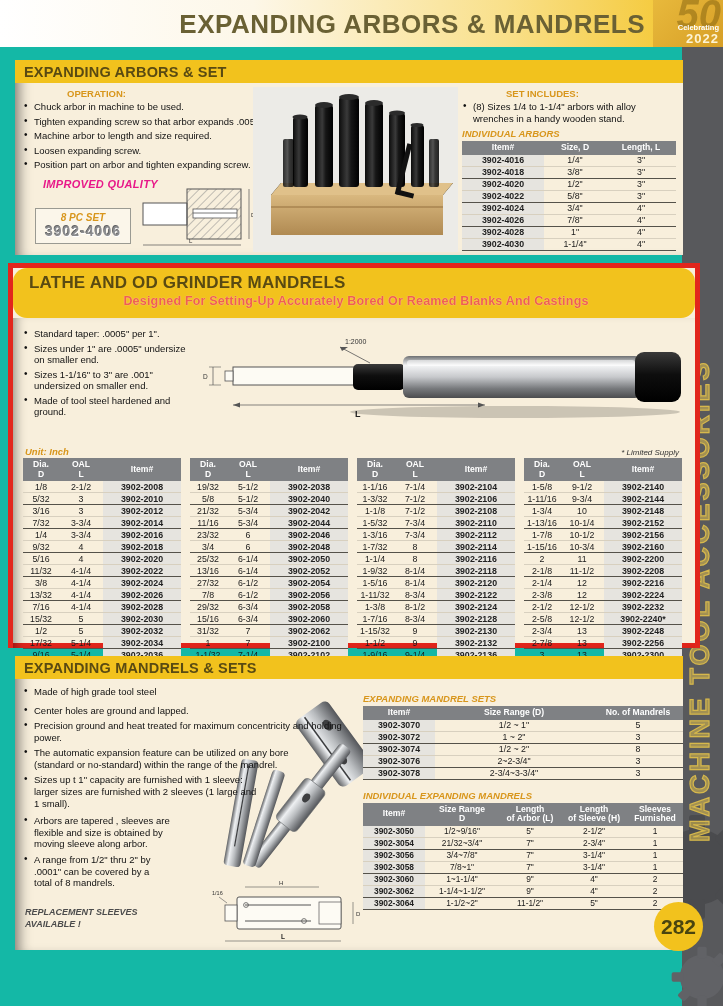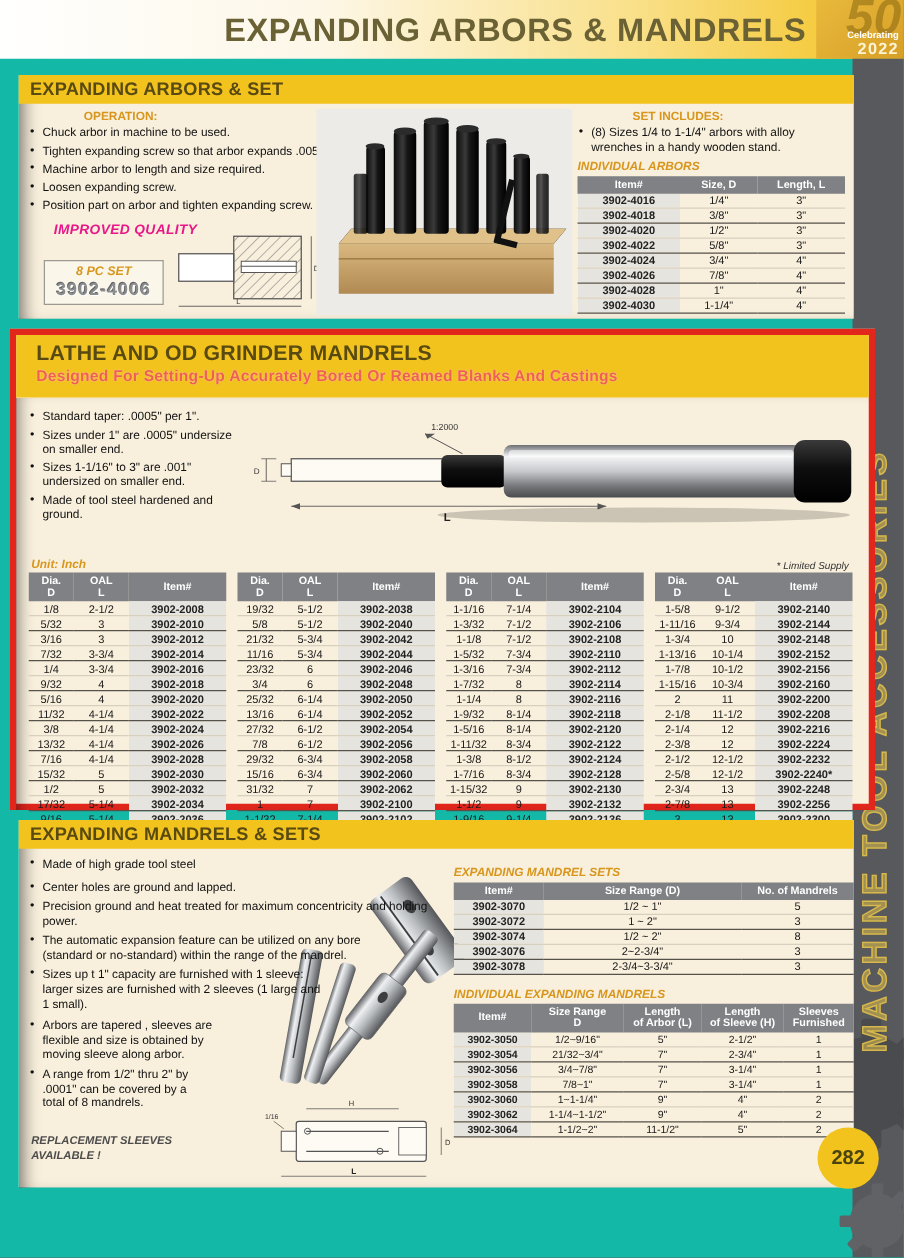--- a/index.html
+++ b/index.html
@@ -48,23 +48,23 @@
   .sec1 { left:15px; top:60px; width:668px; height:195px; }
   .sec1-body { position:relative; height:172px; }
   .improved { position:absolute; left:28px; top:95px; color:#e81889; font-weight:bold; font-style:italic; font-size:11px; letter-spacing:0.3px; }
   .setbox { position:absolute; left:20px; top:125px; width:96px; height:36px; border:1px solid #9a9a92;
     background:#fbf6ea; text-align:center; padding-top:3px; }
   .setbox .l1 { color:#d8961c; font-weight:bold; font-style:italic; font-size:10px; }
   .setbox .l2 { color:#8b8c8e; font-weight:bold; font-size:14px; letter-spacing:1px; text-shadow:0.6px 0.6px 0 #fff, -0.6px -0.6px 0 #5f6062; }
 
   
   .redbox { position:absolute; left:8px; top:263px; width:692px; height:385px; border:5px solid #e2261c; background:#f8efdc; }
-  .redbox-head { height:50px; background:#f2c21d; padding:5px 12px 0 16px; }
+  .redbox-head { height:50px; background:#f2c21d; padding:5px 12px 0 16px;border-radius:14px; }
   .redbox-head .t1 { font-size:17px; font-weight:bold; color:#594a12; letter-spacing:0.2px; }
-  .redbox-head .t2 { font-size:12.5px; font-weight:bold; color:#f0604e; text-shadow:0 0 1px #fbd9d2; letter-spacing:0.2px; margin-top:1px; }
+  .redbox-head .t2 { font-size:12.5px; font-weight:bold; color:#f0604e; text-shadow:0 0 1px #fbd9d2; letter-spacing:0.2px; margin-top:1px;text-align:center; }
   .redbox-body { position:relative; height:330px; box-shadow:inset 10px 0 12px -8px rgba(0,0,0,0.45); }
   .unit-label { position:absolute; left:12px; top:128px; }
   .limited { position:absolute; right:16px; top:130px; font-size:8px; font-style:italic; color:#333; }
   .mtables { position:absolute; left:10px; top:140px; width:672px; display:flex; gap:9px; }
   .mtables table { width:158px; }
   .mtables col.c1 { width:36px; } .mtables col.c2 { width:44px; } .mtables col.c3 { width:78px; }
 
   
   .sec3 { left:15px; top:656px; width:668px; height:294px; }
   .sec3-body { position:relative; height:271px; }
@@ -79,21 +79,21 @@
   table.sets { width:320px; margin-bottom:10px; }
   table.sets col.c1 { width:72px; } table.sets col.c2 { width:158px; } table.sets col.c3 { width:90px; }
   table.indiv { width:320px; }
   table.indiv col.c1 { width:62px; } table.indiv col.c2 { width:74px; } table.indiv col.c3 { width:62px; }
   table.indiv col.c4 { width:66px; } table.indiv col.c5 { width:56px; }
   table.indiv td { font-size:8.4px; }
 
   
   .badge { position:absolute; left:654px; top:902px; width:49px; height:49px; border-radius:50%;
     background:#f2c21d; display:flex; align-items:center; justify-content:center;
-    font-size:16px; font-weight:bold; color:#4a450f; z-index:5; }
+    font-size:21px; font-weight:bold; color:#4a450f; z-index:5; }
 
   svg text { font-family:"Liberation Sans", sans-serif; }
   .photo, .draw { position:absolute; }
 </style>
 </head>
 <body>
 
 <div class="page">
 
   <header class="top-banner">

